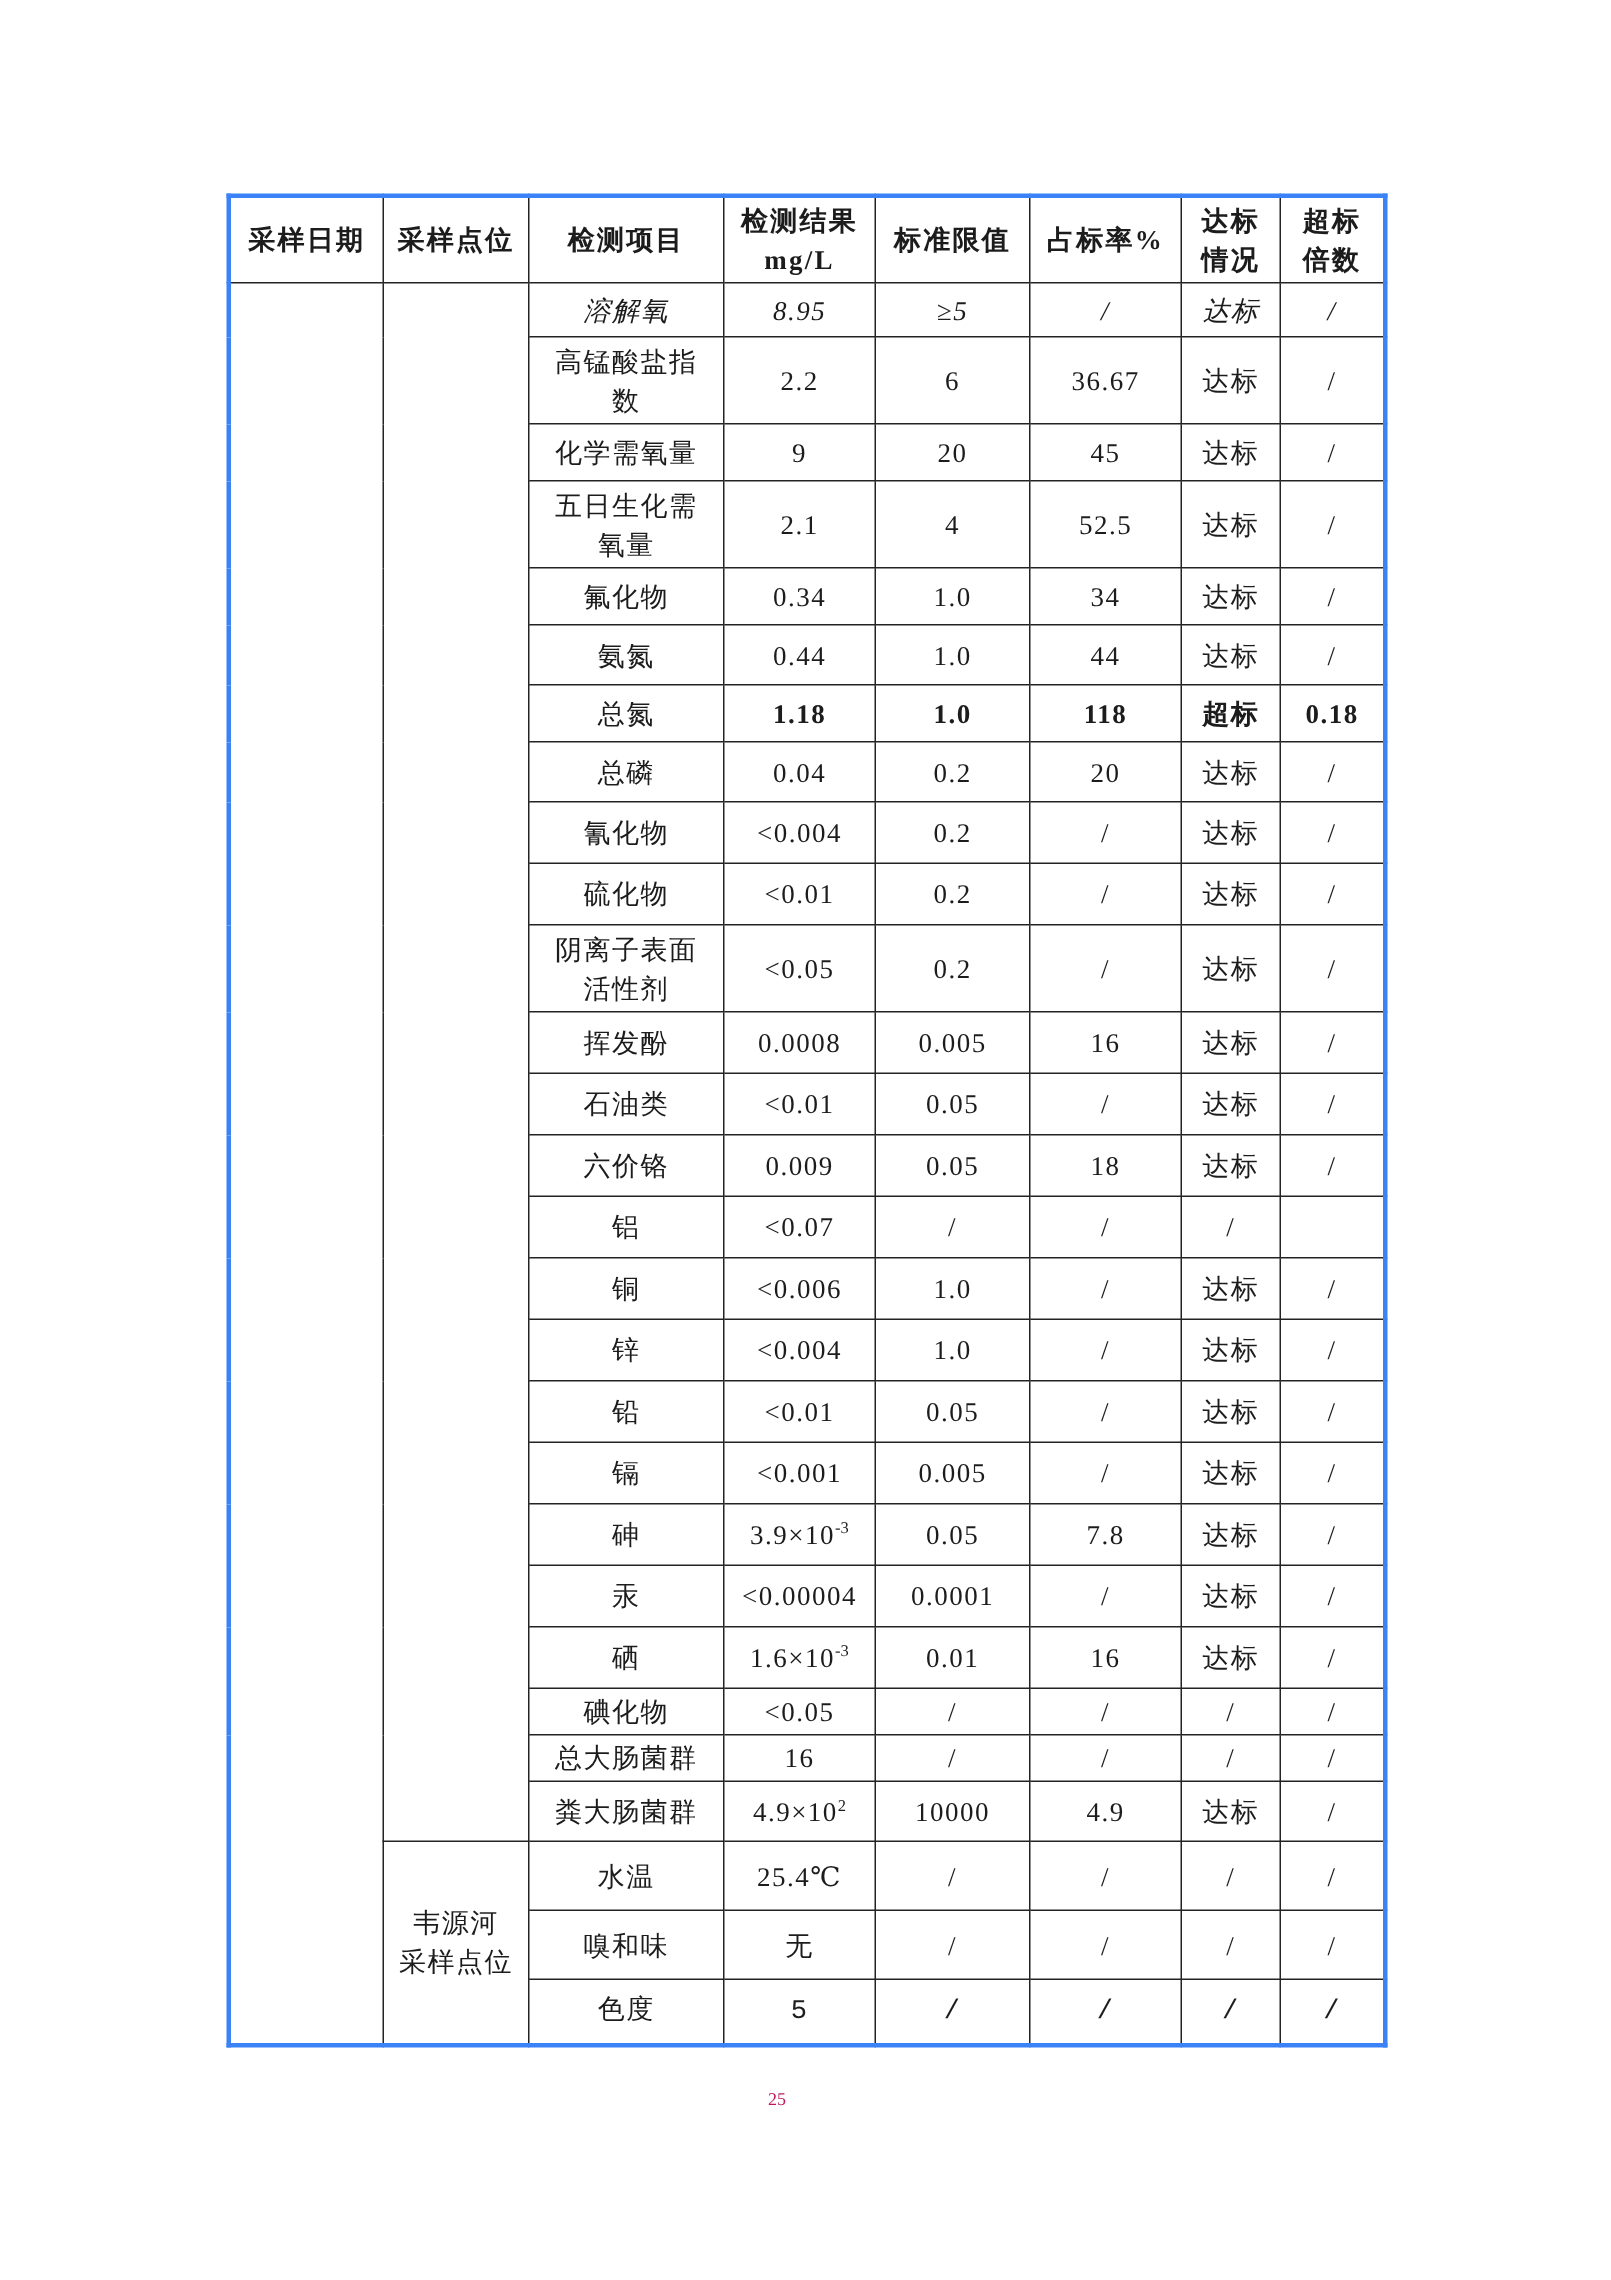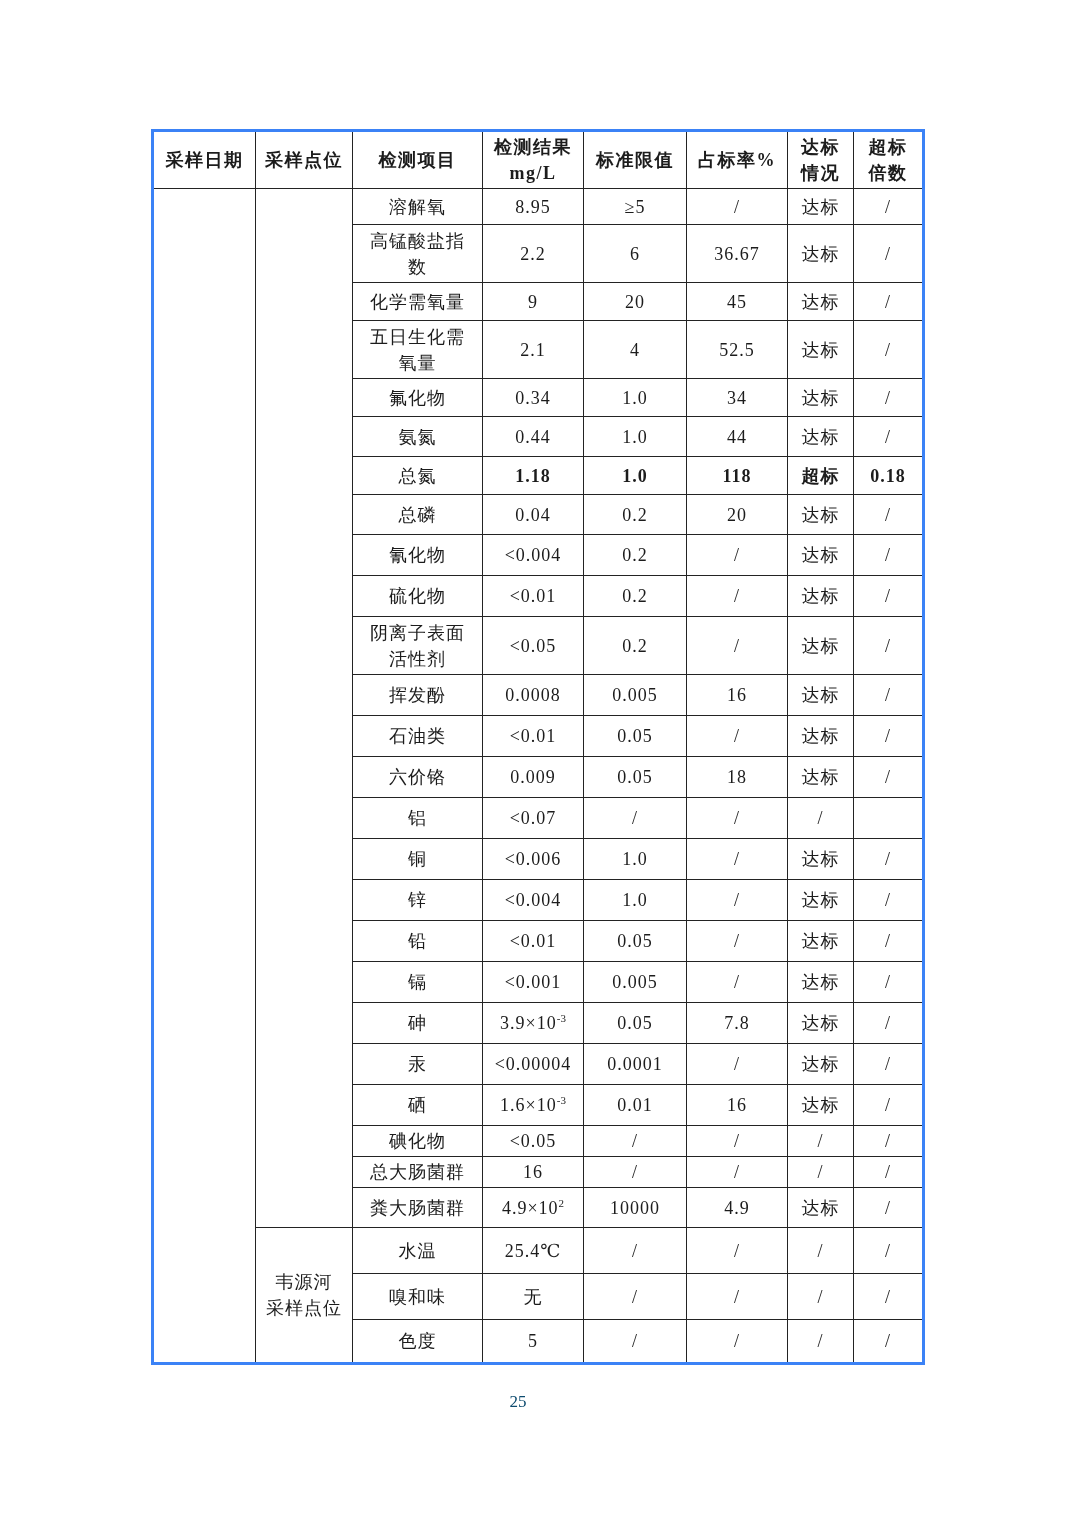--- a/index.html
+++ b/index.html
@@ -45,22 +45,22 @@
     line-height: 0;
     vertical-align: super;
     letter-spacing: 0;
   }
   .page-number {
     position: absolute;
     left: 0;
     width: 1036px;
     top: 1392px;
     text-align: center;
-    font-size: 17px;
-    color: #0c4a6e;
+    font-size: 12px;
+    color: #be185d;
   }
 </style>
 </head>
 <body>
 
 <div class="page">
 
   <table class="wq">
     <colgroup>
       <col style="width:103px">
@@ -81,21 +81,21 @@
 mg/L</th>
         <th>标准限值</th>
         <th>占标率%</th>
         <th>达标
 情况</th>
         <th>超标
 倍数</th>
       </tr>
     </thead>
     <tbody id="table-body">
-        <tr style="height: 36px;">
+        <tr style="height: 36px; font-style: italic;">
           <td rowspan="28"></td>
           <td rowspan="25"></td>
           <td>溶解氧</td>
           <td>8.95</td>
           <td>≥5</td>
           <td>/</td>
           <td>达标</td>
           <td>/</td>
         </tr>
         <tr style="height: 58px;">
@@ -304,21 +304,21 @@
           <td>/</td>
         </tr>
         <tr style="height: 46px;">
           <td>嗅和味</td>
           <td>无</td>
           <td>/</td>
           <td>/</td>
           <td>/</td>
           <td>/</td>
         </tr>
-        <tr style="height: 44px;">
+        <tr style="height: 44px; font-family: Liberation Mono, monospace;">
           <td>色度</td>
           <td>5</td>
           <td>/</td>
           <td>/</td>
           <td>/</td>
           <td>/</td>
         </tr>
       </tbody>
   </table>
 

